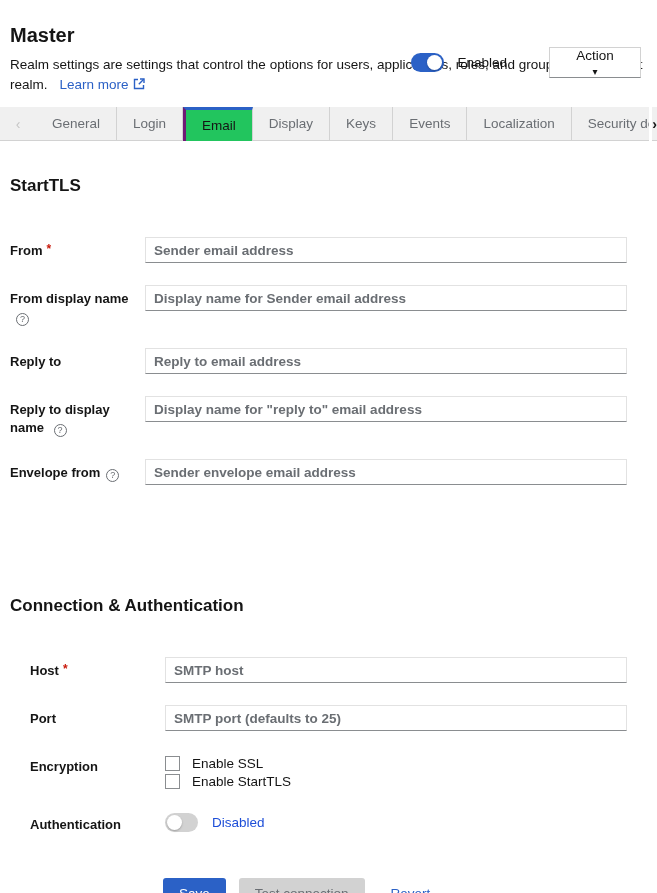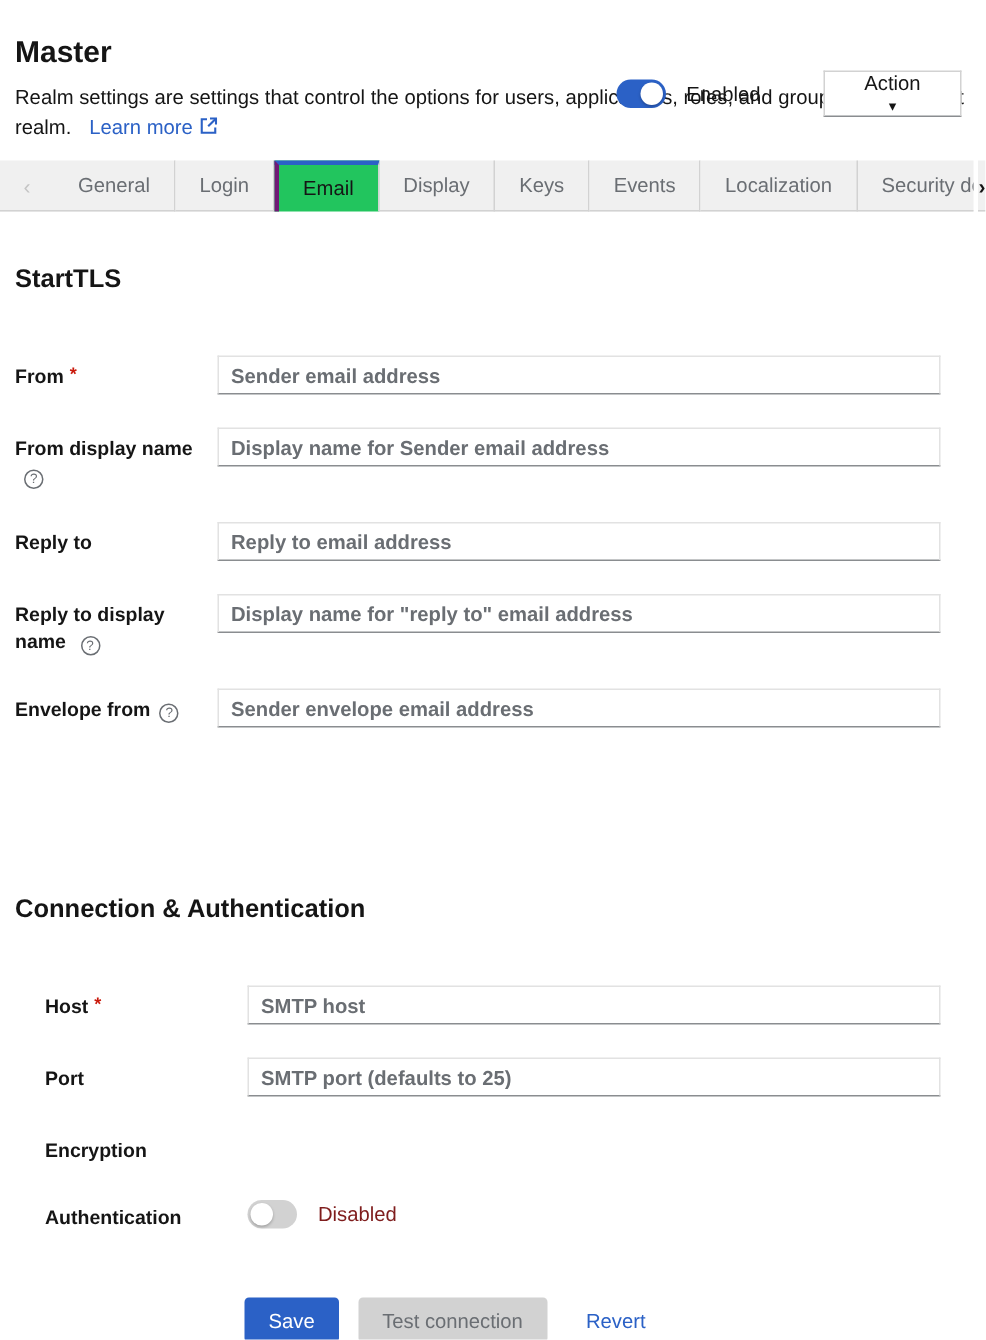--- a/index.html
+++ b/index.html
@@ -46,21 +46,21 @@
   .help-icon { display:inline-flex; width:13px; height:13px; border:1px solid #6a6e73; border-radius:50%; color:#6a6e73; font-size:9px; font-weight:400; align-items:center; justify-content:center; margin-left:6px; vertical-align:-1px; cursor:pointer; }
   .text-input { flex:1; height:26px; border:1px solid #e2e2e2; border-bottom:1px solid #8a8d90; padding:0 8px; font-size:13.5px; color:#151515; font-family:inherit; background:#fff;font-weight:bold; }
   .text-input::placeholder { color:#6a6e73; opacity:1; }
 
   .check-group { display:flex; flex-direction:column; gap:2px; padding-top:2px; }
   .check-row { display:flex; align-items:center; height:16px; cursor:pointer; }
   .checkbox { width:15px; height:15px; border:1px solid #8a8d90; background:#fff; margin-right:12px; flex:none; cursor:pointer; }
   .check-label { font-size:13.5px; }
 
   .auth-row { margin-bottom:0; align-items:center; }
-  .auth-state { margin-left:14px; color:#7f1d1d; font-size:13.5px; }
+  .auth-state { margin-left:14px; color:#1d4ed8; font-size:13.5px; }
 
   
   .button-row { margin:44px 0 0 163px; display:flex; align-items:center; height:30px; }
   .btn { height:30px; border:none; border-radius:3px; font-size:13.5px; padding:0 16px; cursor:pointer; font-family:inherit; }
   .btn-primary { background:#2b61c6; color:#fff; }
   .btn-secondary { background:#d2d2d2; color:#6a6e73; margin-left:13px; }
   .btn-link { background:none; border:none; color:#2b61c6; font-size:13.5px; margin-left:26px; cursor:pointer; font-family:inherit; }
 </style>
 </head>
 <body>
@@ -130,20 +130,30 @@
   <div class="form-row">
     <div class="form-label"><span>Host</span><span class="req">*</span></div>
     <input class="text-input" type="text" placeholder="SMTP host" style="">
   </div>
   <div class="form-row">
     <div class="form-label"><span>Port</span></div>
     <input class="text-input" type="text" placeholder="SMTP port (defaults to 25)" style="">
   </div>
   <div class="form-row">
     <div class="form-label">Encryption</div>
+    <div class="check-group">
+      <label class="check-row">
+        <span class="checkbox"></span>
+        <span class="check-label">Enable SSL</span>
+      </label>
+      <label class="check-row">
+        <span class="checkbox"></span>
+        <span class="check-label">Enable StartTLS</span>
+      </label>
+    </div>
   </div>
   <div class="form-row auth-row">
     <div class="form-label">Authentication</div>
     <span class="toggle off">
         <span class="knob"></span>
       </span>
     <span class="auth-state">Disabled</span>
   </div>
 </div>
 

